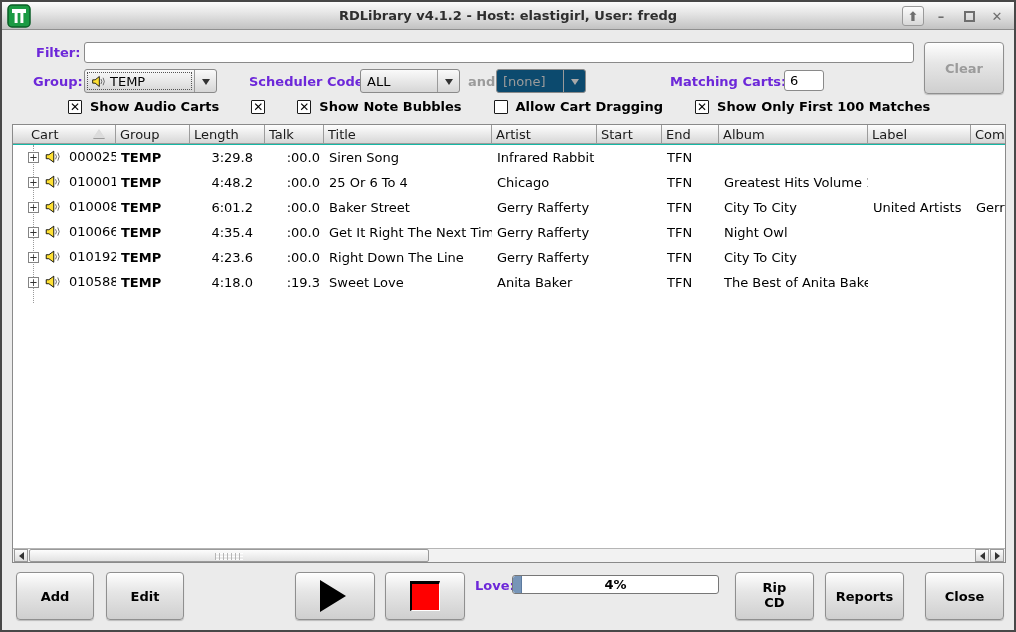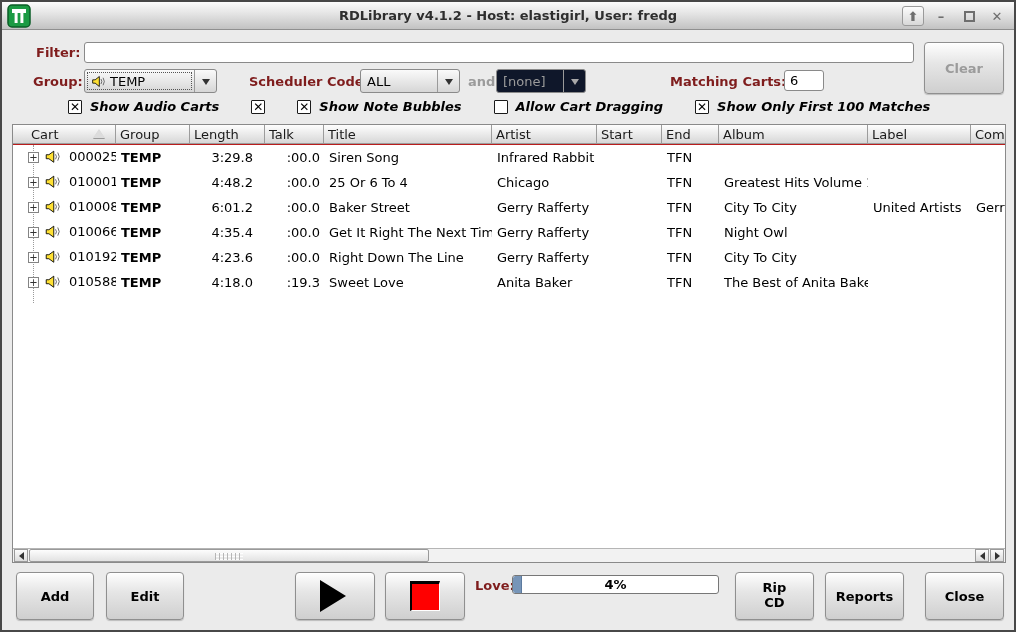--- a/index.html
+++ b/index.html
@@ -12,47 +12,47 @@
     display:flex; align-items:center; }
   .app-icon{ position:absolute; left:5px; top:2px; width:24px; height:24px; }
   .title-text{ width:100%; text-align:center; font-weight:bold; font-size:13px; color:#2e2e2e; }
   .win-controls{ position:absolute; right:6px; top:0; height:28px; display:flex; align-items:center; gap:6px; }
   .wbtn{ width:22px; height:20px; display:flex; align-items:center; justify-content:center;
     color:#6e6e6e; font-weight:bold; font-size:13px; cursor:default; }
   .wbtn.raised{ background:linear-gradient(#fcfcfc,#d8d8d8); border:1px solid #9a9a9a; border-radius:3px; }
   .maxbox{ width:11px; height:11px; border:2px solid #6e6e6e; }
 
   
-  .lbl{ position:absolute; font-weight:bold; font-size:13px; color:#7f1d1d; }
+  .lbl{ position:absolute; font-weight:bold; font-size:13px; color:#6d28d9; }
   .lbl.dim{ color:#9b9b9b; }
   input[type=text]{ border:1px solid #8a8a8a; border-radius:3px; background:#fff; font:13px "DejaVu Sans",sans-serif; padding:1px 5px; }
   #filter-input{ position:absolute; left:82px; top:40px; width:830px; height:21px; }
   #matching-input{ position:absolute; left:782px; top:68px; width:40px; height:21px; }
   .btn{ background:linear-gradient(#fefefe,#e6e6e6 40%,#cfcfcf); border:1px solid #8f8f8f; border-radius:4px;
     font-weight:bold; font-size:13px; color:#000; text-align:center;
     box-shadow:inset 0 1px 0 #ffffff, 0 1px 1px rgba(0,0,0,.2); display:flex; align-items:center; justify-content:center; }
   #clear-btn{ position:absolute; left:922px; top:40px; width:80px; height:52px; color:#9b9b9b; }
 
   .combo{ position:absolute; height:24px; background:linear-gradient(#fafafa,#d6d6d6); border:1px solid #8a8a8a;
     border-radius:3px; display:flex; align-items:stretch; font-size:13px; }
   .combo .val{ flex:1; display:flex; align-items:center; padding:0 6px; gap:4px; }
   .combo.focus .val{ outline:1px dotted #555; outline-offset:-3px; }
   .combo .arr{ width:22px; border-left:1px solid #9a9a9a; display:flex; align-items:center; justify-content:center; }
   .combo .arr::after{ content:""; width:0; height:0; border:4px solid transparent; border-top:6px solid #333; margin-top:5px; }
-  .combo.disabled{ background:#0f172a; color:#9b9b9b; }
+  .combo.disabled{ background:#0c4a6e; color:#9b9b9b; }
   .combo.disabled .arr::after{ border-top-color:#a8a8a8; }
 
   .cb-row{ position:absolute; left:66px; top:97px; display:flex; gap:32px; align-items:center; }
   .cb{ display:flex; align-items:center; gap:8px; }
   .cbbox{ width:14px; height:14px; border:1px solid #1a1a1a; background:#fff; border-radius:1px;
     display:flex; align-items:center; justify-content:center; font-size:12px; font-weight:bold; color:#000; line-height:12px; }
-  .cbl{ font-weight:bold; font-size:13px;font-style:italic; }
-
-  
-  .table{ position:absolute; left:10px; top:122px; width:994px; height:439px; background:#b91c1c;
+  .cbl{ font-weight:bold; font-size:13px; }
+
+  
+  .table{ position:absolute; left:10px; top:122px; width:994px; height:439px; background:#14b8a6;
     border:1px solid #8a8a8a; overflow:hidden; }
   .thead{ position:absolute; left:0; top:0; right:0; height:19px; display:flex; overflow:hidden; }
   .hcell{ flex:none; background:linear-gradient(#fefefe,#d7d7d7); border-right:1px solid #9c9c9c; border-bottom:1px solid #9c9c9c;
     font-size:13px; color:#1a1a1a; padding:0 4px; display:flex; align-items:center; position:relative; white-space:nowrap; }
   .sortind{ position:absolute; right:10px; top:4px; width:0; height:0;
     border:6px solid transparent; border-bottom:9px solid #dcdcdc; border-top:none;
     filter:drop-shadow(0 1px 0 #9a9a9a); }
   .tbody{ position:absolute; left:0; top:20px; right:0; bottom:14px; background:#fff; overflow:hidden; }
   .treeline{ position:absolute; left:20px; top:0; height:158px; border-left:1px dotted #9a9a9a; }
   .trow{ position:relative; height:25px; display:flex; align-items:center; font-size:13px; color:#000; white-space:nowrap; }

